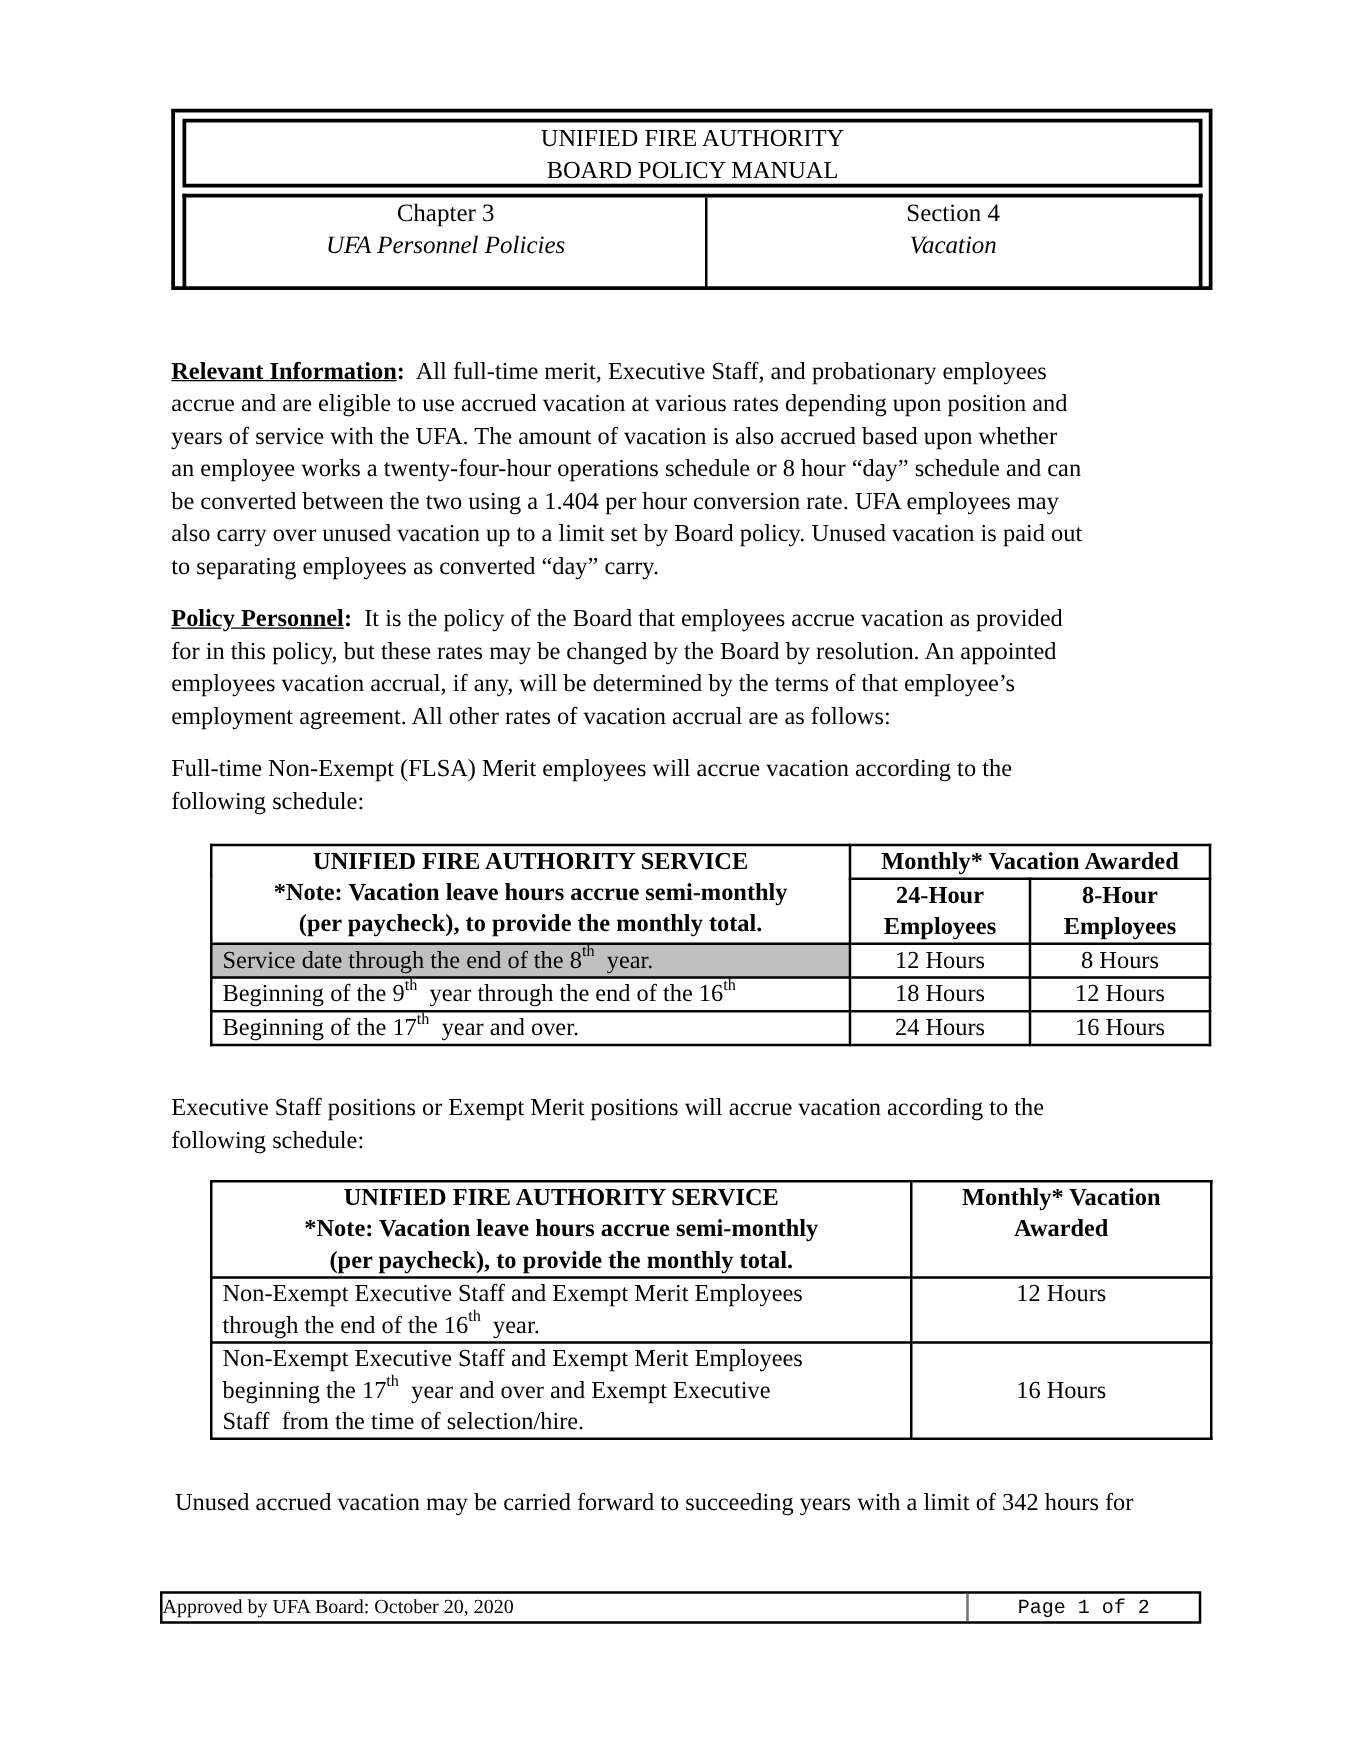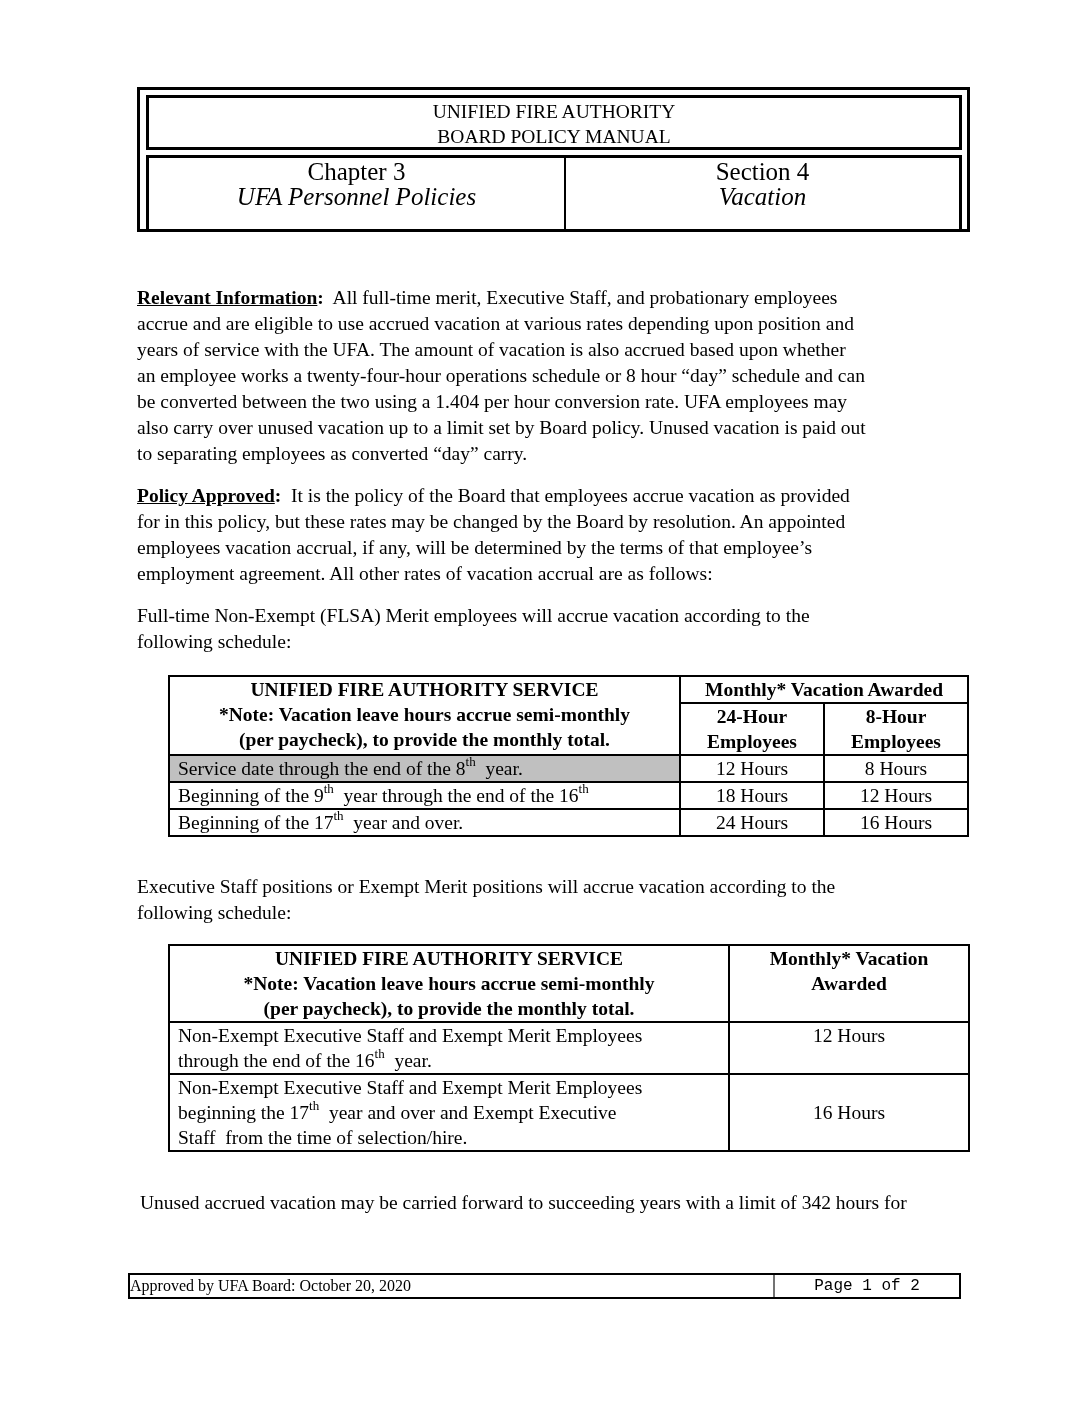--- a/index.html
+++ b/index.html
@@ -19,21 +19,21 @@
       border: 3px solid #000; border-right-width: 3px;
       text-align: center; font-size: 19.5px; line-height: 25px; padding-top: 1px;
       box-sizing: content-box;
     }
     .hdr-bottom {
       position: absolute; left: 6px; top: 65px; width: 810px; height: 72px;
       border-top: 3px solid #000; border-left: 3px solid #000; border-right: 3px solid #000;
     }
     .hdr-col {
       position: absolute; top: 0; height: 72px; text-align: center;
-      font-size: 25px; line-height: 25px; padding-top: 1px;
+      font-size: 20px; line-height: 25px; padding-top: 1px;
     }
     .hdr-col.left { left: 0; width: 415px; border-right: 2px solid #000; }
     .hdr-col.right { left: 417px; width: 393px; }
     .ital { font-style: italic; }
 
     
     .para {
       position: absolute; font-size: 19.5px; line-height: 26px;
     }
     .para .lbl { font-weight: bold; text-decoration: underline; }
@@ -88,21 +88,21 @@
   <div><span class="lbl">Relevant Information</span><b>:</b>&nbsp; <span>All full-time merit, Executive Staff, and probationary employees</span></div>
   <div>accrue  and are eligible to use accrued vacation at various rates depending upon position and</div>
   <div>years of  service with the UFA.   The amount of vacation is also accrued based upon whether</div>
   <div>an employee  works a twenty-four-hour operations schedule or 8 hour “day” schedule and can</div>
   <div>be converted  between the two using a 1.404 per hour conversion rate. UFA employees may</div>
   <div>also carry over  unused vacation up to a limit set by Board policy. Unused vacation is paid out</div>
   <div>to separating  employees as converted “day” carry.</div>
 </div>
 
 <div class="para" style="left:137px; top:483px; width:820px;">
-  <div><span class="lbl">Policy Approved</span><b>:</b>&nbsp; <span>It is the policy of the Board that employees accrue vacation as provided</span></div>
+  <div><span class="lbl">Policy Personnel</span><b>:</b>&nbsp; <span>It is the policy of the Board that employees accrue vacation as provided</span></div>
   <div>for  in this policy, but these rates may be changed by the Board by resolution.  An appointed</div>
   <div>employees vacation accrual, if any, will be determined by the terms of that employee’s</div>
   <div>employment agreement.  All other rates of vacation accrual are as follows:</div>
 </div>
 
 <div class="para" style="left:137px; top:603px; width:820px;">
   <div>Full-time Non-Exempt (FLSA) Merit employees will accrue vacation according to the</div>
   <div>following   schedule:</div>
 </div>
 

